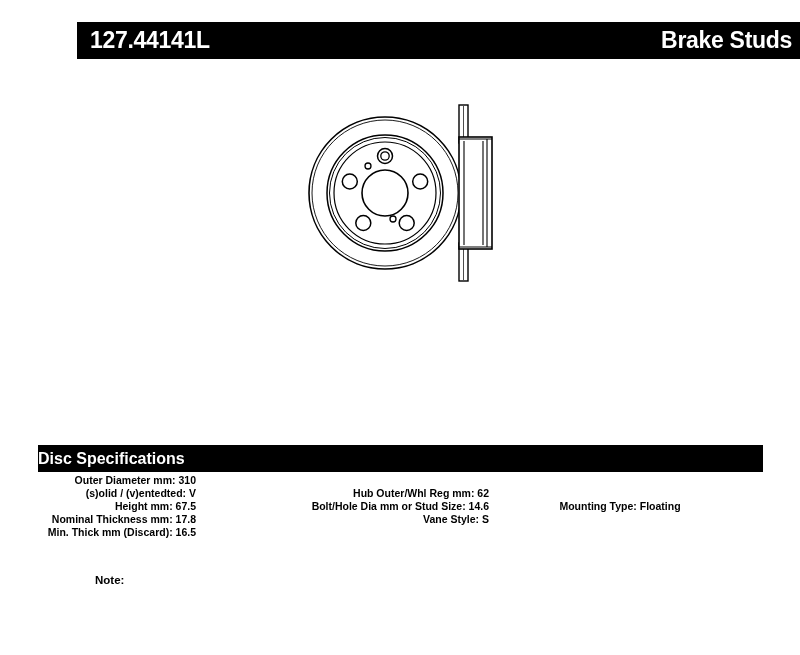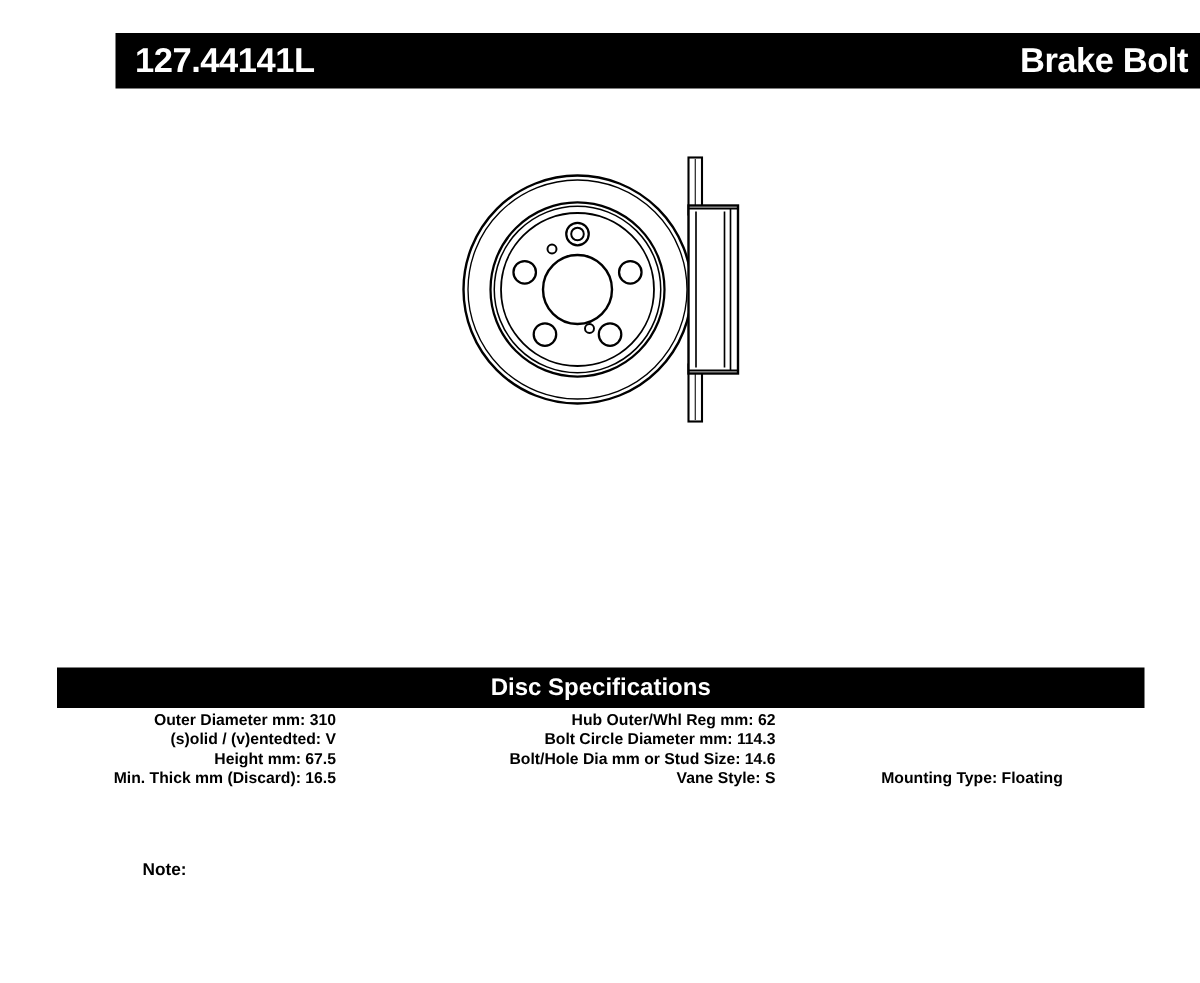--- a/index.html
+++ b/index.html
@@ -61,36 +61,35 @@
   
   .spec-bar {
     position: absolute;
     left: 38px;
     top: 445px;
     width: 725px;
     height: 27px;
     background: #000000;
     display: flex;
     align-items: center;
-    justify-content: center;
   }
   .spec-bar-title {
     color: #ffffff;
     font-size: 16px;
     font-weight: bold;
     line-height: 1;
   }
 
   .spec-columns {
     position: absolute;
-    left: 54px;
+    left: 26px;
     top: 474px;
     width: 725px;
     display: flex;
-    align-items: flex-end;
+    align-items: center;
   }
   .spec-col {
     font-size: 10.5px;
     font-weight: bold;
     line-height: 13px;
   }
   .spec-col-left {
     width: 170px;
     text-align: right;
   }
@@ -122,21 +121,21 @@
     display: inline-block;
     min-width: 4px;
     font-weight: normal;
   }
 </style>
 </head>
 <body>
 
 <div class="header-bar">
   <span class="header-part-number">127.44141L</span>
-  <span class="header-title">Brake Bolt</span>
+  <span class="header-title">Brake Studs</span>
 </div>
 
 <div class="drawing-area">
   <svg width="230" height="200" viewBox="0 0 230 200" xmlns="http://www.w3.org/2000/svg">
     <g fill="none" stroke="#000000">
 
       <circle cx="95" cy="93" r="76" stroke-width="1.6"></circle>
       <circle cx="95" cy="93" r="73" stroke-width="0.9"></circle>
 
       <circle cx="95" cy="93" r="58" stroke-width="1.5"></circle>
@@ -191,33 +190,33 @@
     </div>
     <div class="spec-row">
       <span>(s)olid / (v)entedted:</span>
       <span class="spec-value">V</span>
     </div>
     <div class="spec-row">
       <span>Height mm:</span>
       <span class="spec-value">67.5</span>
     </div>
     <div class="spec-row">
+      <span>Nominal Thickness mm:</span>
+      <span class="spec-value">17.8</span>
+    </div>
+    <div class="spec-row">
       <span>Min. Thick mm (Discard):</span>
       <span class="spec-value">16.5</span>
     </div>
   </div>
 
   <div class="spec-col spec-col-middle">
     <div class="spec-row">
       <span>Hub Outer/Whl Reg mm:</span>
       <span class="spec-value">62</span>
-    </div>
-    <div class="spec-row">
-      <span>Bolt Circle Diameter mm:</span>
-      <span class="spec-value">114.3</span>
     </div>
     <div class="spec-row">
       <span>Bolt/Hole Dia mm or Stud Size:</span>
       <span class="spec-value">14.6</span>
     </div>
     <div class="spec-row">
       <span>Vane Style:</span>
       <span class="spec-value">S</span>
     </div>
   </div>

